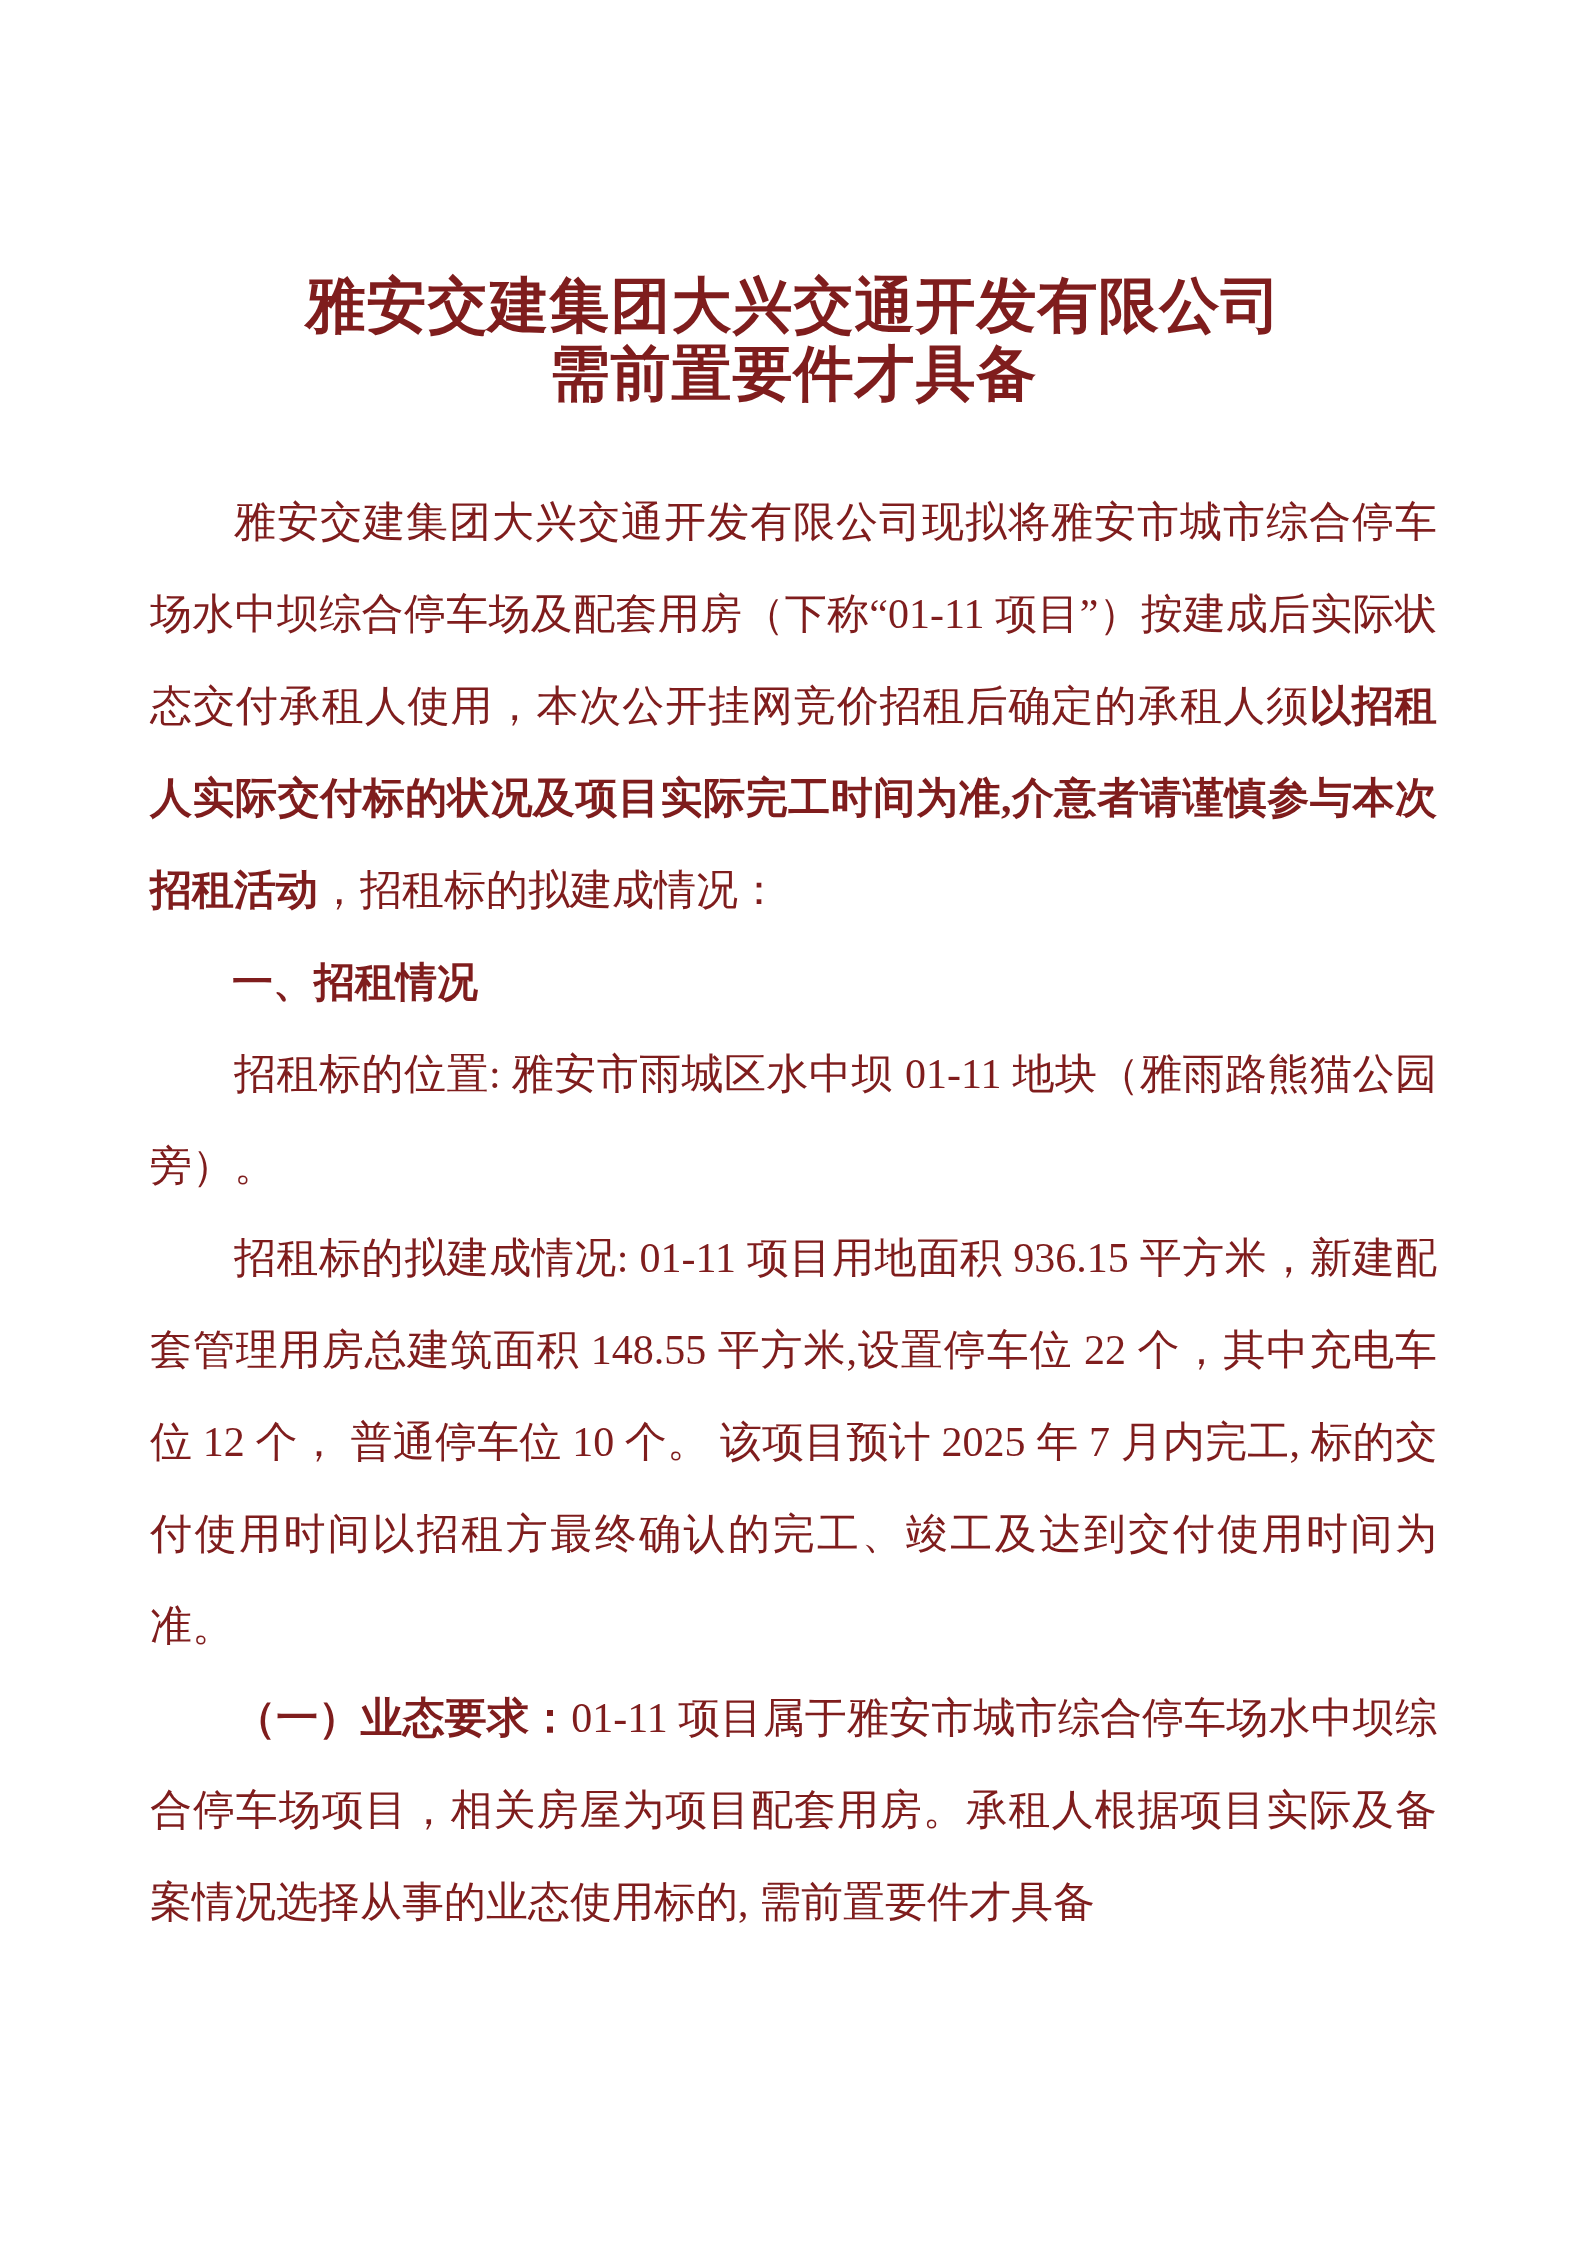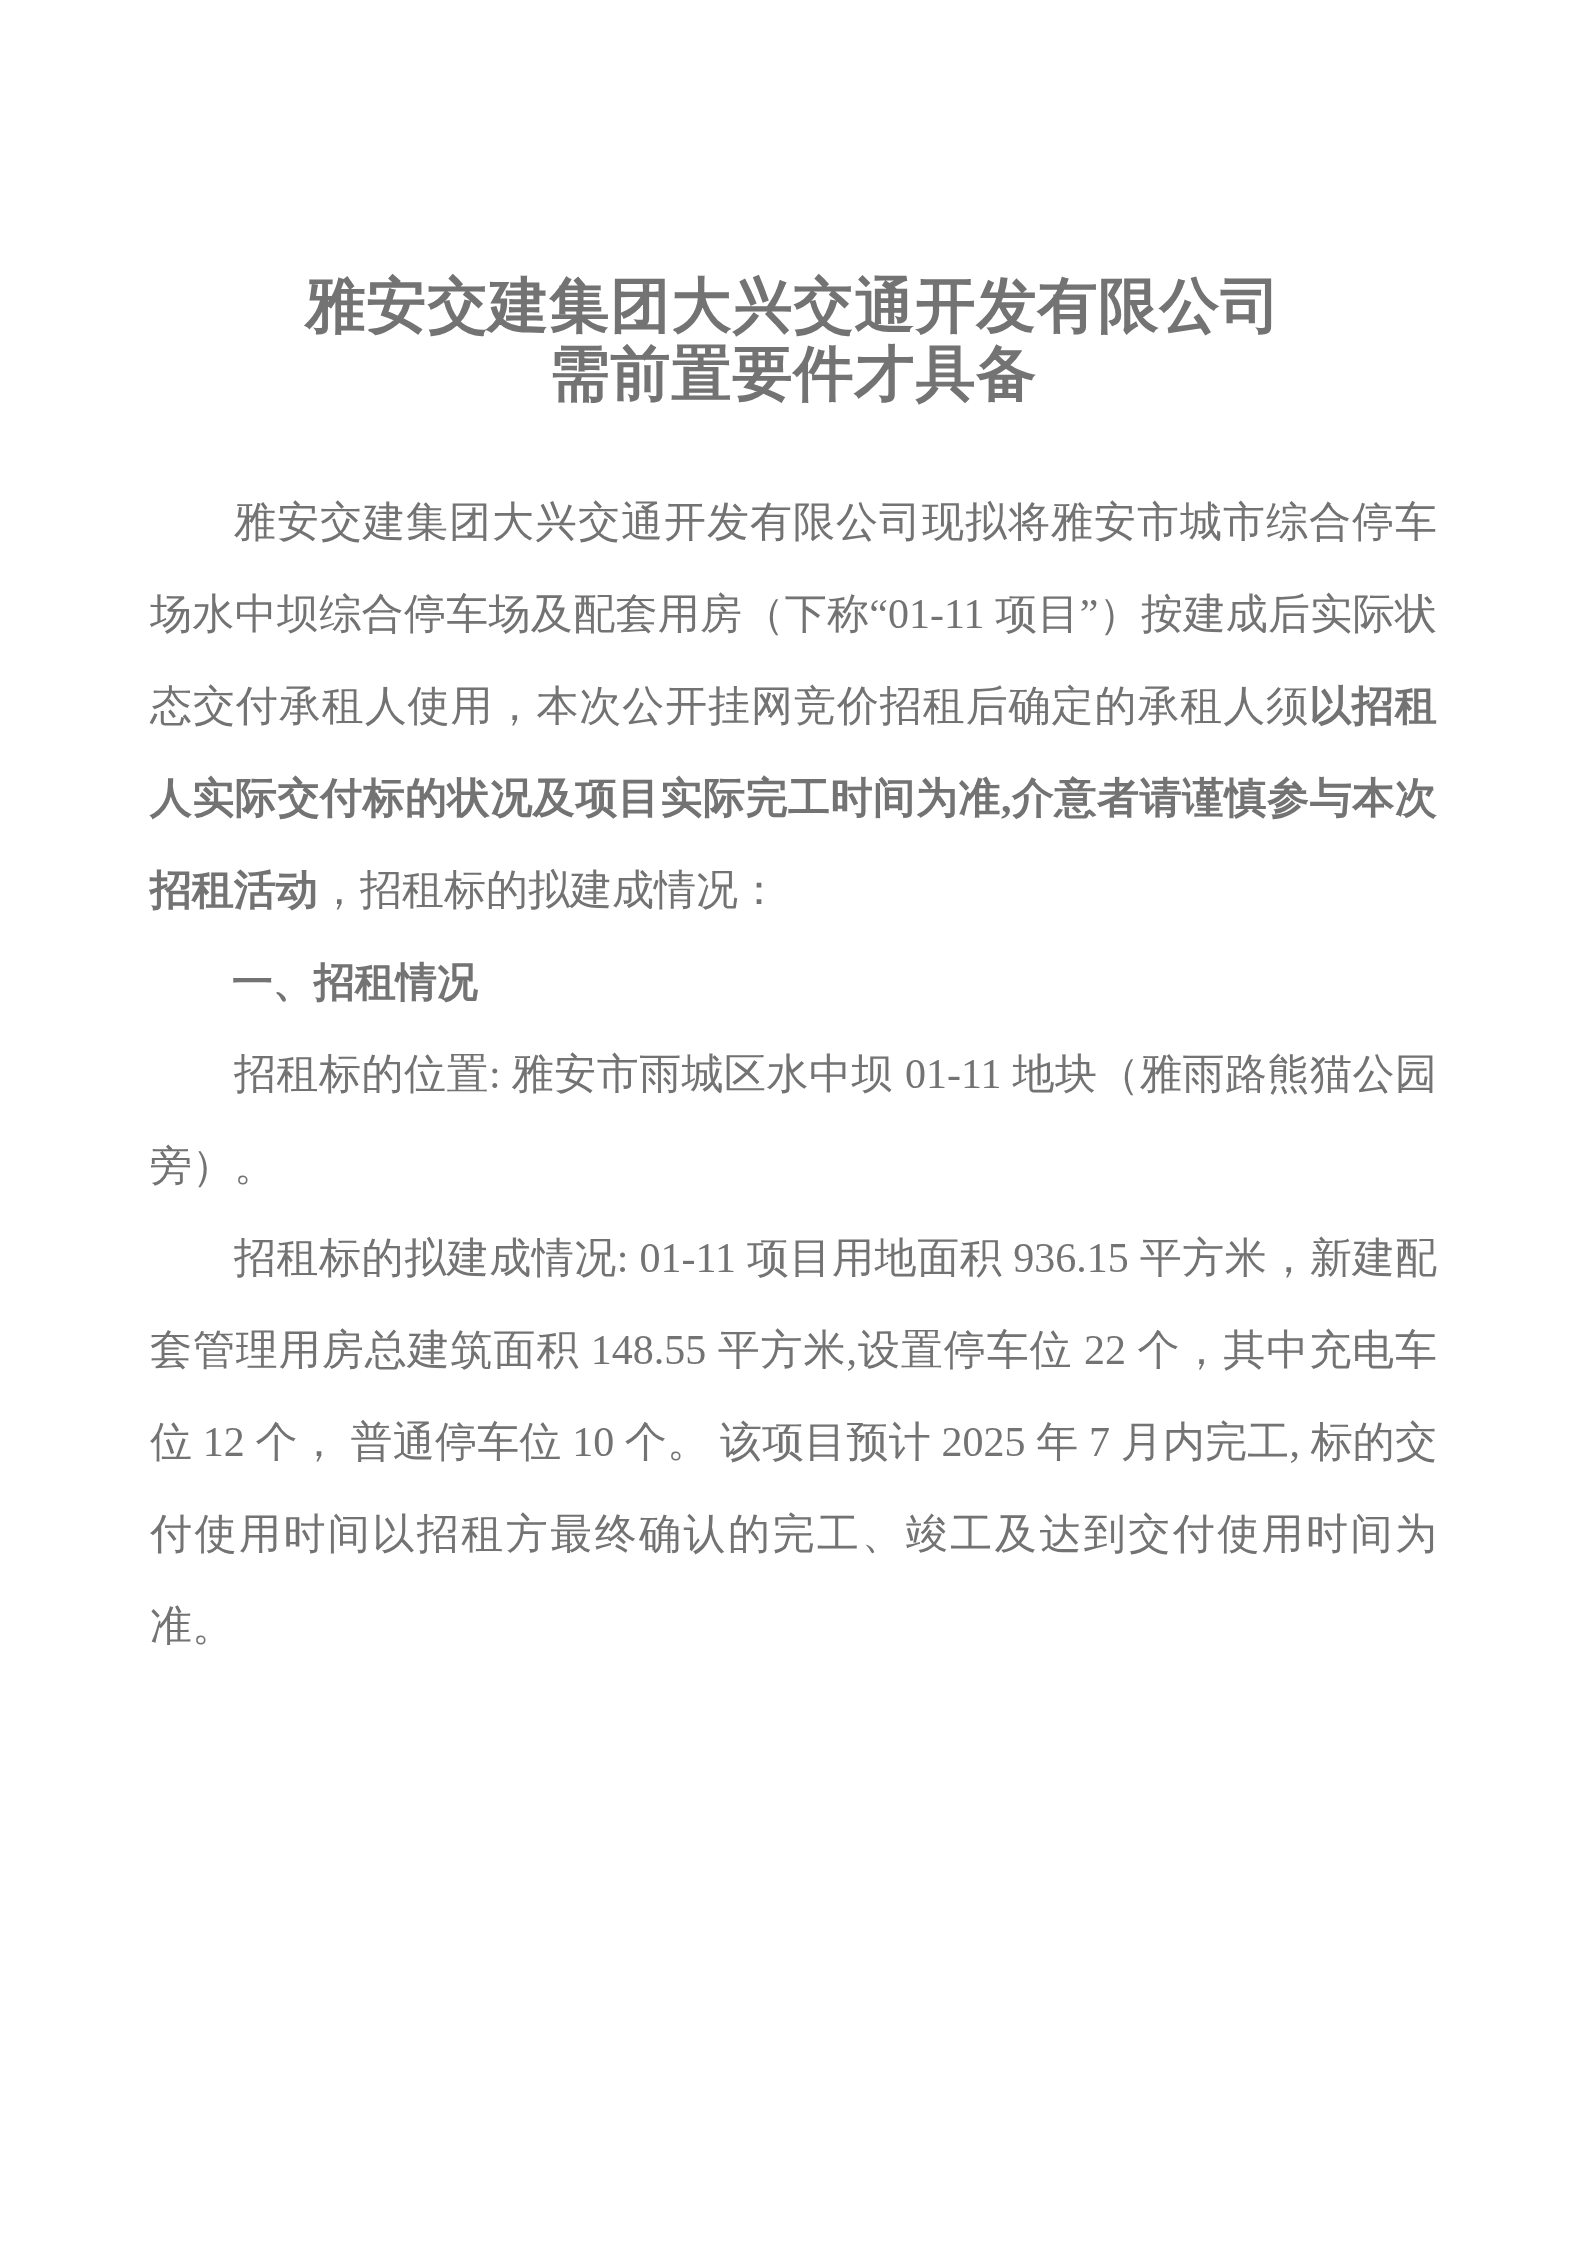--- a/index.html
+++ b/index.html
@@ -8,21 +8,21 @@
     background: #ffffff;
   }
   .page {
     position: relative;
     width: 1587px;
     height: 2245px;
     background: #ffffff;
     box-sizing: border-box;
     padding: 272px 150px 0 150px;
     font-family: "Liberation Serif", serif;
-    color: #737373;
+    color: #7f1d1d;
     overflow: hidden;
     border-radius: 27px;
   }
   .doc-title {
     font-weight: bold;
     text-align: center;
     font-size: 60px;
     line-height: 68px;
     letter-spacing: 1px;
   }
@@ -52,14 +52,15 @@
 <div class="page">
   <div class="doc-title">
     <div>雅安交建集团大兴交通开发有限公司</div>
     <div>需前置要件才具备</div>
   </div>
   <div class="doc-body">
       <p class="para"><span>雅安交建集团大兴交通开发有限公司现拟将雅安市城市综合停车场水中坝综合停车场及配套用房（下称“01-11 项目”）按建成后实际状态交付承租人使用，本次公开挂网竞价招租后确定的承租人须</span><b>以招租人实际交付标的状况及项目实际完工时间为准,介意者请谨慎参与本次招租活动</b><span>，招租标的拟建成情况：</span></p>
       <p class="heading"><b>一、招租情况</b></p>
       <p class="para"><span>招租标的位置: 雅安市雨城区水中坝 01-11 地块（雅雨路熊猫公园旁）。</span></p>
       <p class="para"><span>招租标的拟建成情况: 01-11 项目用地面积 936.15 平方米，新建配套管理用房总建筑面积 148.55 平方米,设置停车位 22 个，其中充电车位 12 个， 普通停车位 10 个。 该项目预计 2025 年 7 月内完工, 标的交付使用时间以招租方最终确认的完工、竣工及达到交付使用时间为准。</span></p>
+      <p class="para"><b>（一）业态要求：</b><span>01-11 项目属于雅安市城市综合停车场水中坝综合停车场项目，相关房屋为项目配套用房。承租人根据项目实际及备案情况选择从事的业态使用标的, 需前置要件才具备</span></p>
     </div>
 </div>
 
 </body></html>

